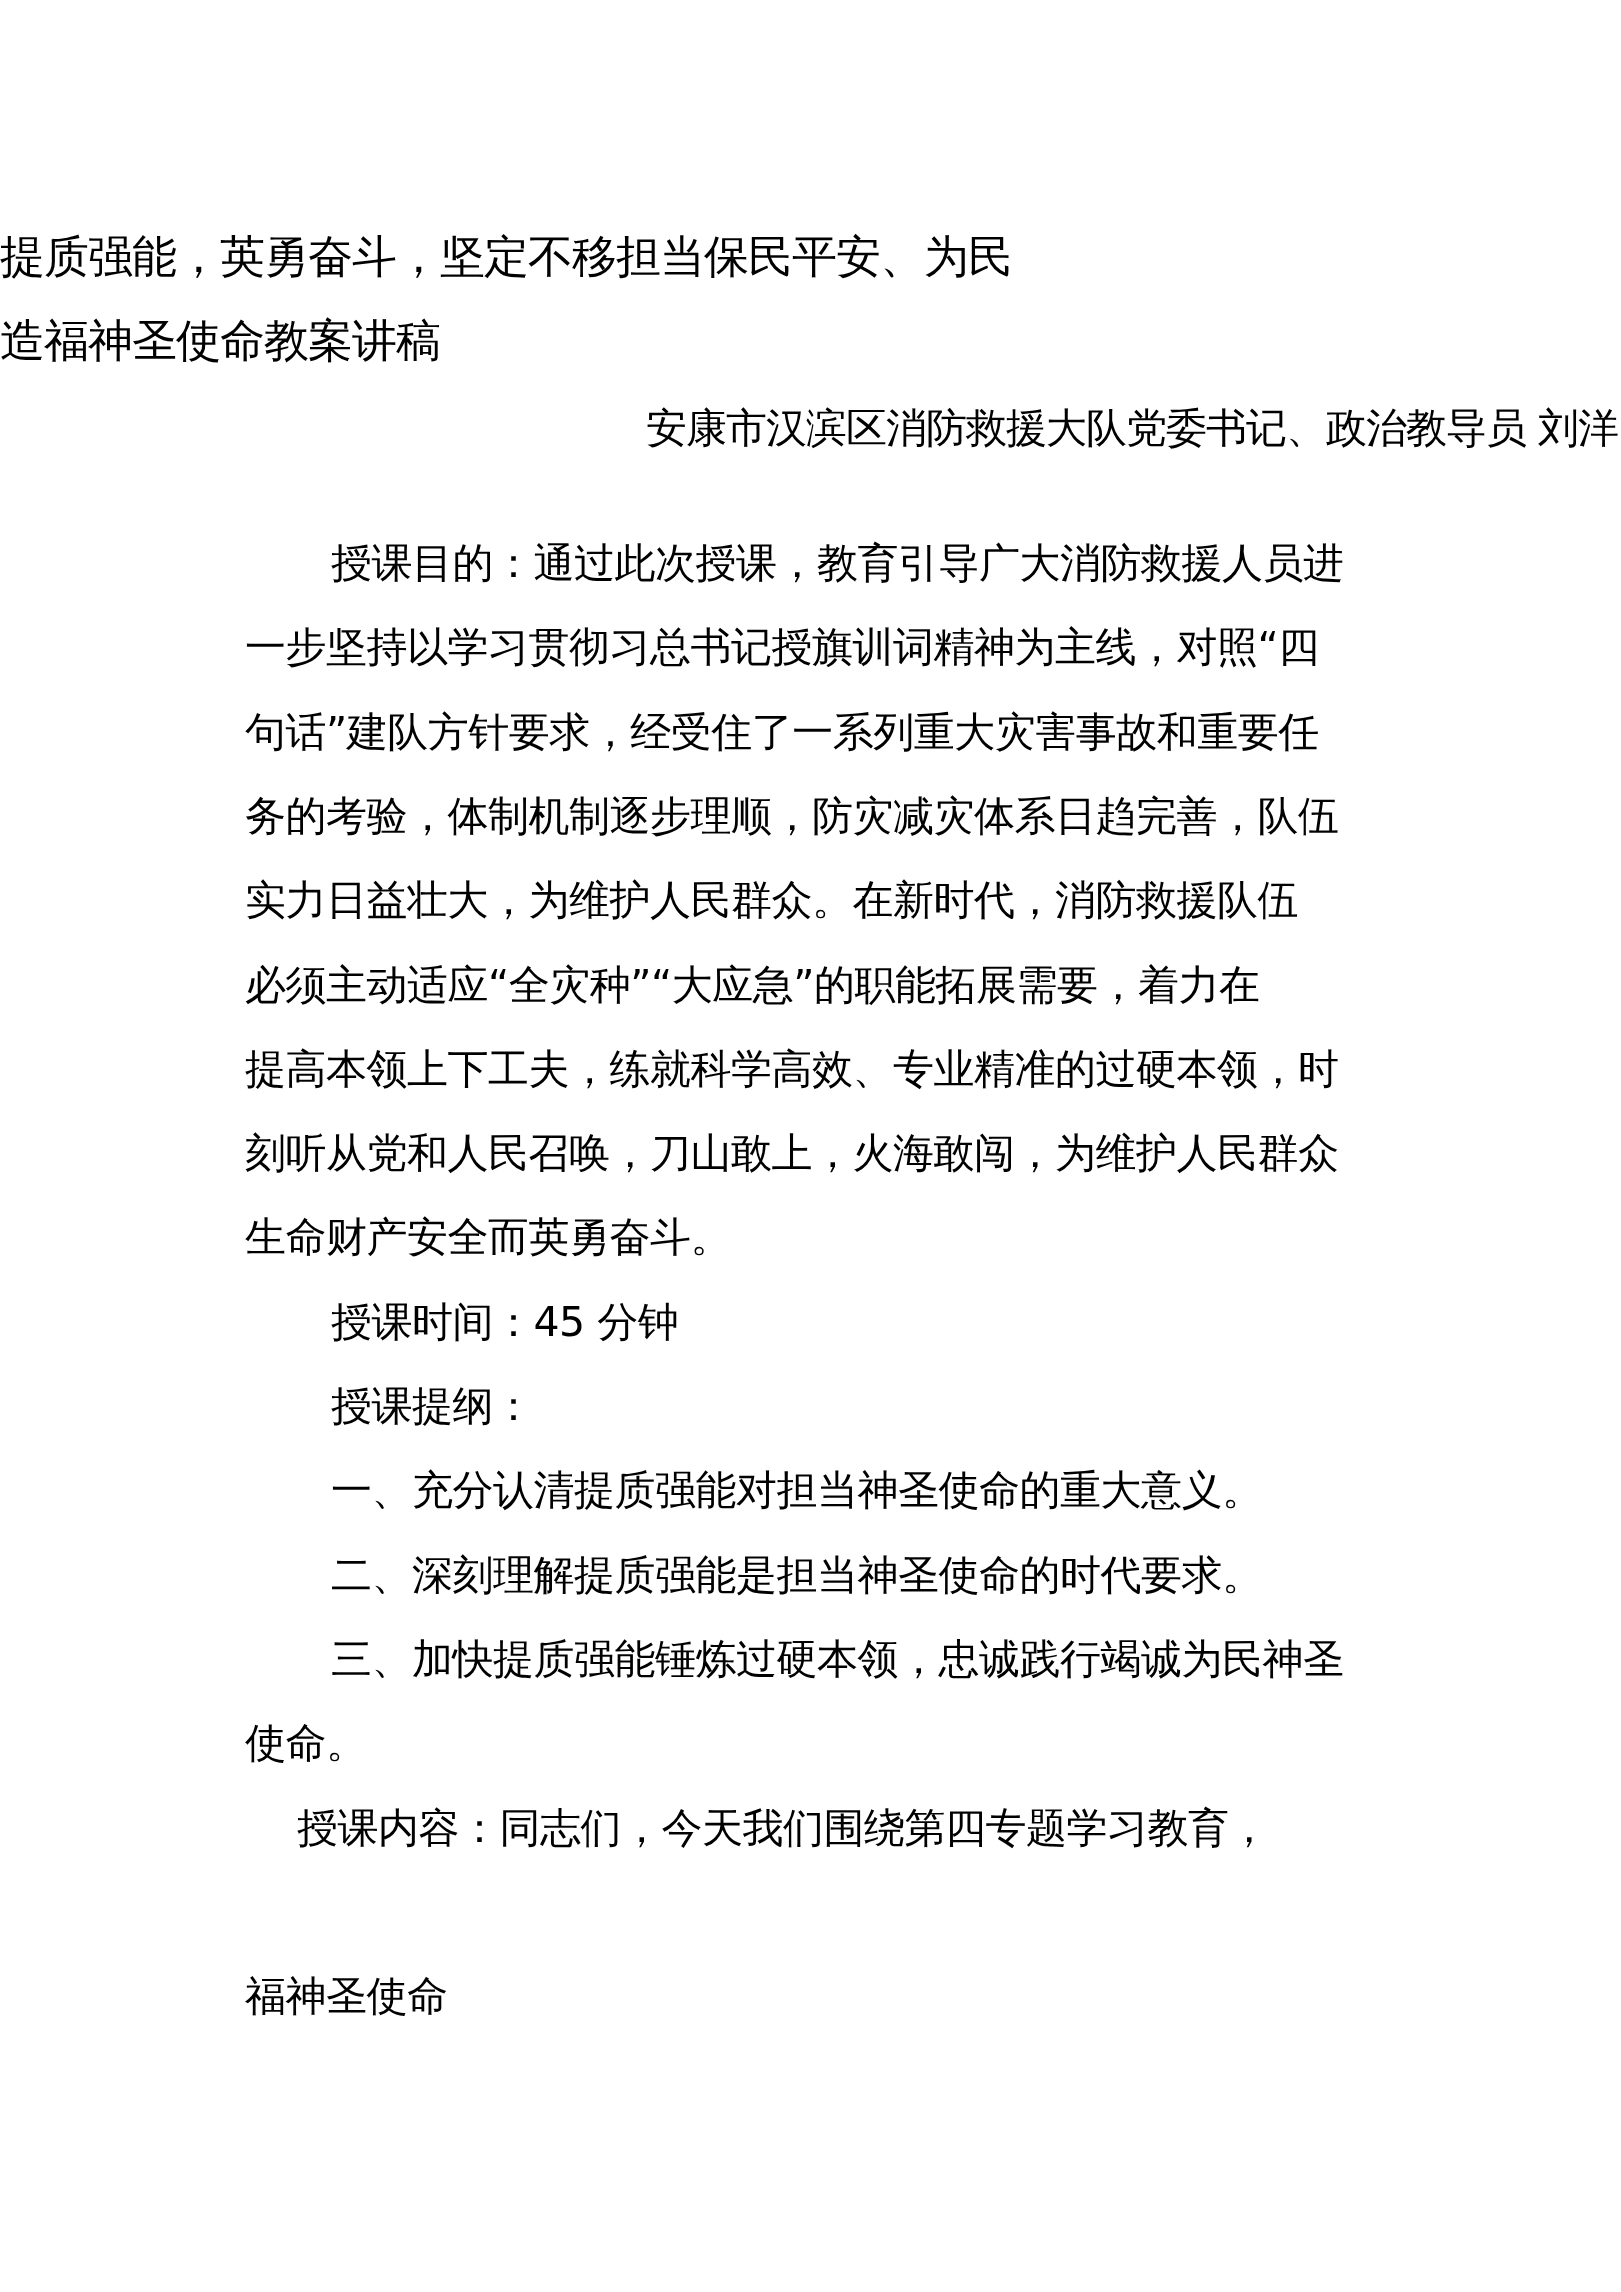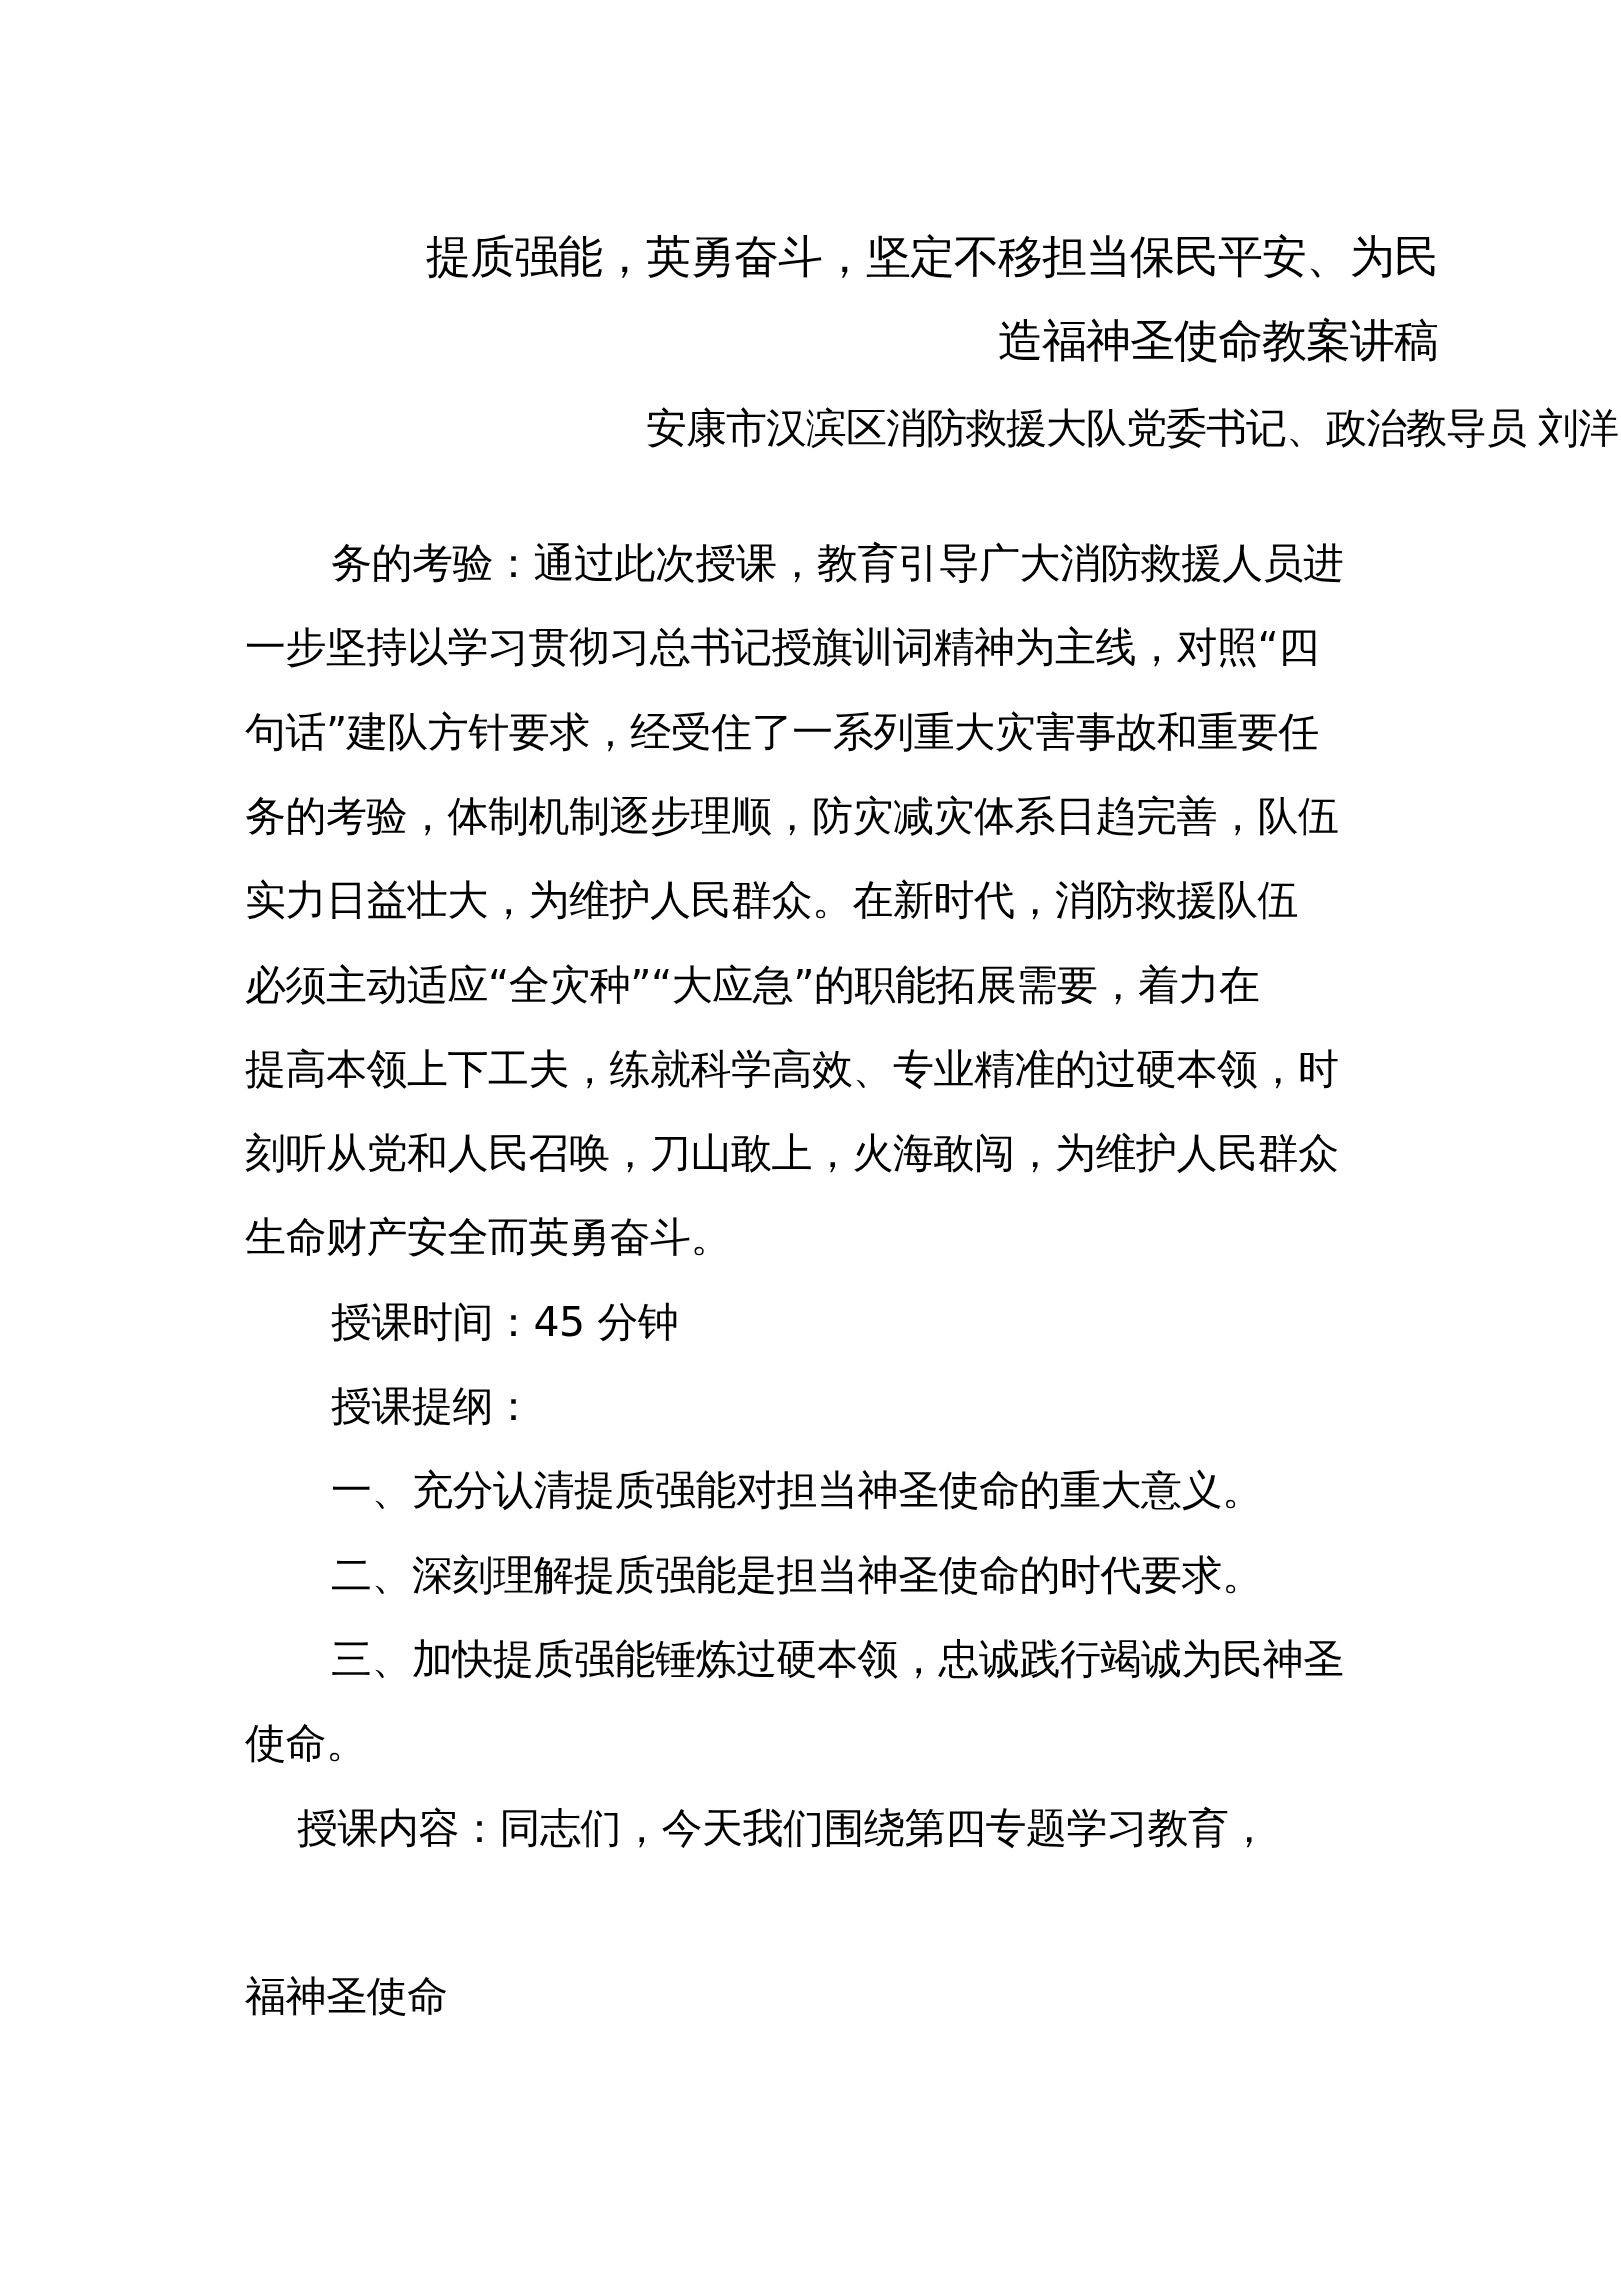--- a/index.html
+++ b/index.html
@@ -19,21 +19,21 @@
     position: absolute;
     left: 0; top: 0;
     width: 1621px;
     height: 2293px;
     background: #ffffff;
   }
   .title {
     position: absolute;
     left: 0;
     width: 1438px;
-    text-align: right;
+    text-align: left;
     font-size: 45px;
     line-height: 59px;
     white-space: nowrap;
     letter-spacing: -1px;
   }
   .title.l1 { top: 227px; }
   .title.l2 { top: 312px; font-family: Liberation Serif, serif; }
   .author {
     position: absolute;
     left: 0;
@@ -59,21 +59,21 @@
 </head>
 <body>
 
 <div class="page">
 
   <div class="title l1">提质强能，英勇奋斗，坚定不移担当保民平安、为民</div>
   <div class="title l2">造福神圣使命教案讲稿</div>
 
   <div class="author">安康市汉滨区消防救援大队党委书记、政治教导员  刘洋</div>
 
-  <div class="line indent2" style="top:536px">务的考验：通过此次授课，教育引导广大消防救援人员进</div>
+  <div class="line indent2" style="top:536px">授课目的：通过此次授课，教育引导广大消防救援人员进</div>
   <div class="line" style="top:620px">一步坚持以学习贯彻习总书记授旗训词精神为主线，对照“四</div>
   <div class="line" style="top:705px">句话”建队方针要求，经受住了一系列重大灾害事故和重要任</div>
   <div class="line" style="top:789px">务的考验，体制机制逐步理顺，防灾减灾体系日趋完善，队伍</div>
   <div class="line" style="top:873px">实力日益壮大，为维护人民群众。在新时代，消防救援队伍</div>
   <div class="line" style="top:958px">必须主动适应“全灾种”“大应急”的职能拓展需要，着力在</div>
   <div class="line" style="top:1042px">提高本领上下工夫，练就科学高效、专业精准的过硬本领，时</div>
   <div class="line" style="top:1126px">刻听从党和人民召唤，刀山敢上，火海敢闯，为维护人民群众</div>
   <div class="line" style="top:1210px">生命财产安全而英勇奋斗。</div>
 
   <div class="line indent2" style="top:1295px">授课时间：45 分钟</div>

